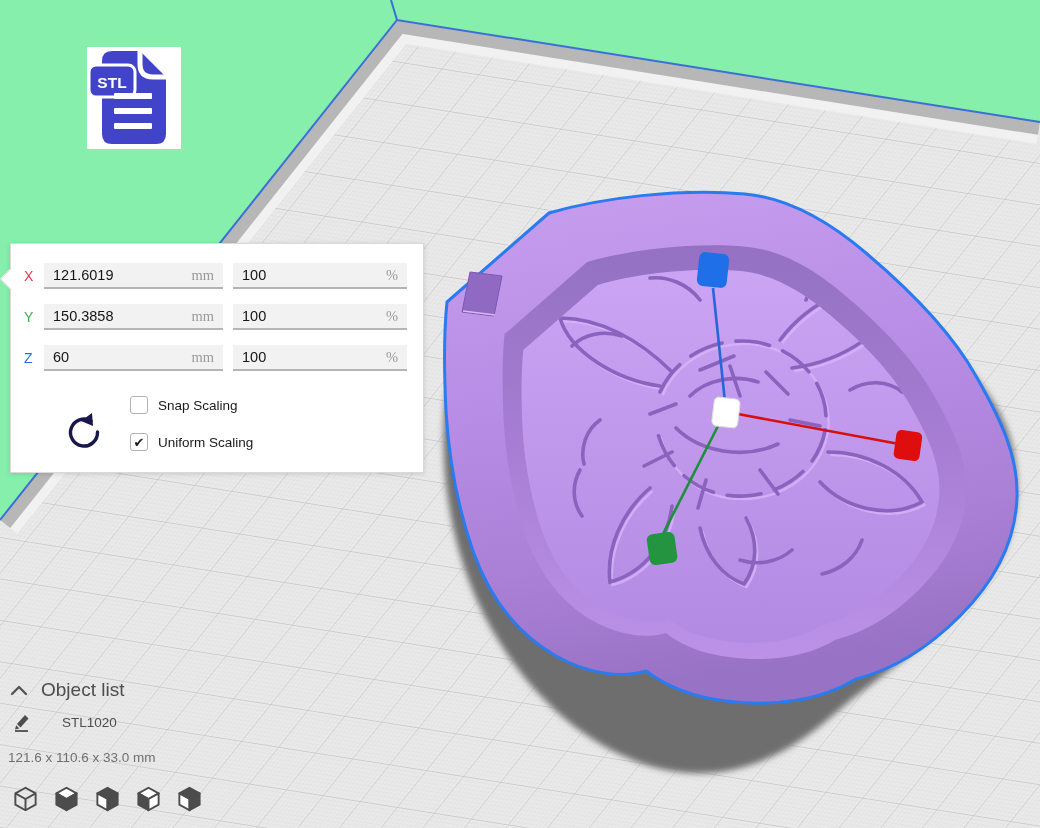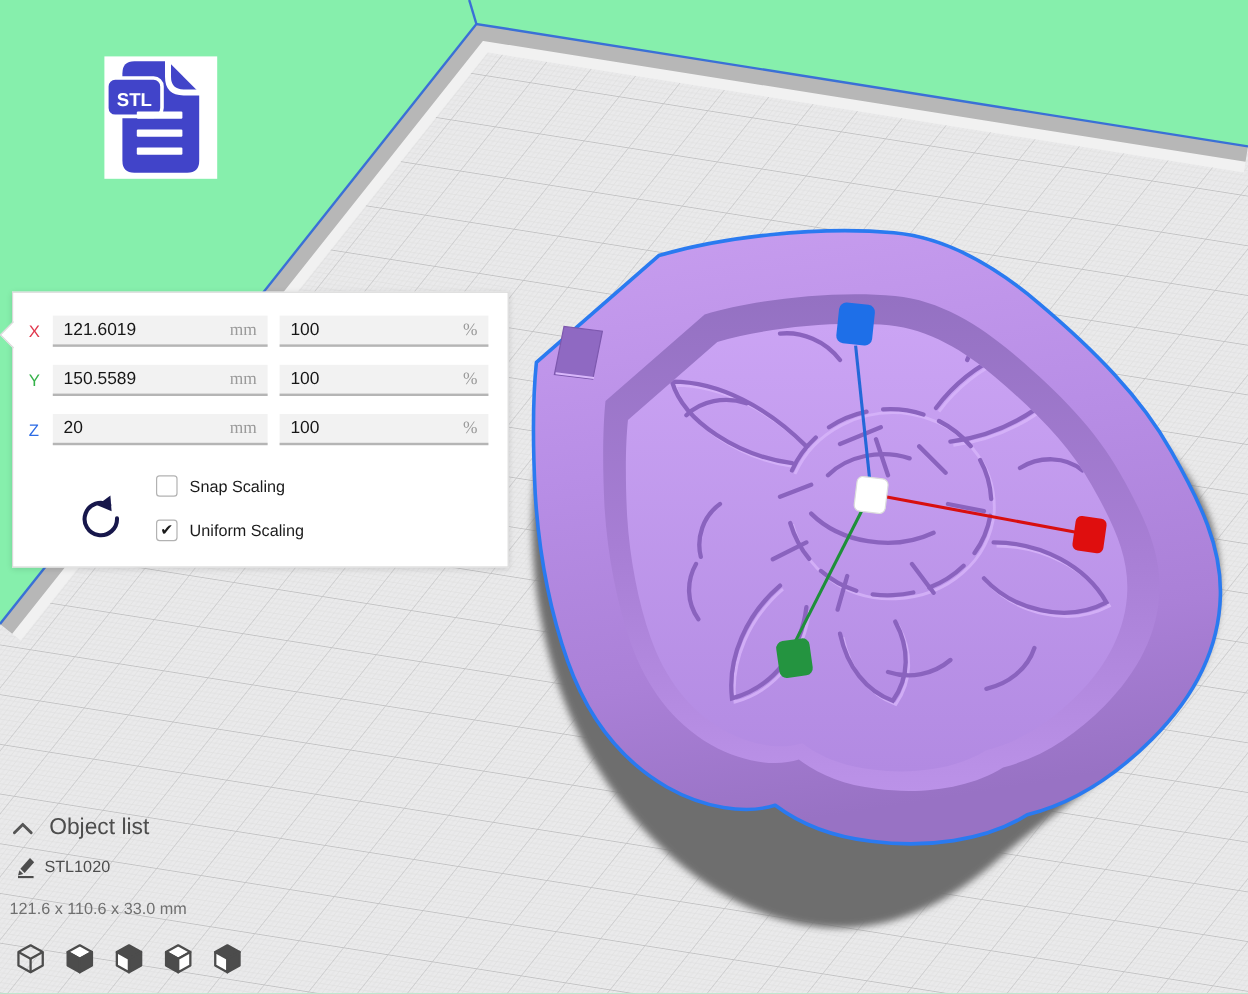--- a/index.html
+++ b/index.html
@@ -31,21 +31,21 @@
   .check-row.snap{margin-top:24px;}
   .check-row.uniform{margin-top:19px;}
   .checkbox{width:18px;height:18px;border:1px solid #b2b2b2;border-radius:3px;background:#fff;
             display:flex;align-items:center;justify-content:center;font-size:13px;color:#1a1a1a;box-sizing:border-box;}
   .check-label{margin-left:10px;font-size:13.5px;color:#1a1a1a;}
 
   
   .objlist-header{position:absolute;left:10px;top:679px;display:flex;align-items:center;z-index:10;cursor:pointer;}
   .objlist-header .lbl{margin-left:13px;font-size:19px;color:#4d4d4d;}
   .objlist-item{position:absolute;left:13px;top:712px;display:flex;align-items:center;z-index:10;cursor:pointer;}
-  .objlist-item .lbl{margin-left:5px;font-size:13.5px;color:#4d4d4d;}
+  .objlist-item .lbl{margin-left:30px;font-size:13.5px;color:#4d4d4d;}
   .model-dims{position:absolute;left:8px;top:750px;font-size:13.5px;color:#6f6f6f;z-index:10;}
   .view-toolbar{position:absolute;left:12px;top:785px;display:flex;gap:14px;z-index:10;}
   .view-toolbar .vbtn{width:27px;height:28px;cursor:pointer;}
 </style>
 </head>
 <body>
 
 <div class="stage">
 
   <svg class="scene" width="1040" height="828" viewBox="0 0 1040 828">
@@ -193,33 +193,33 @@
       </div>
       <div class="field percent">
         <span>100</span>
         <span class="unit">%</span>
       </div>
     </div>
 
     <div class="panel-row">
       <span class="axis-label axis-y">Y</span>
       <div class="field value">
-        <span>150.5589</span>
+        <span>150.3858</span>
         <span class="unit">mm</span>
       </div>
       <div class="field percent">
         <span>100</span>
         <span class="unit">%</span>
       </div>
     </div>
 
     <div class="panel-row">
       <span class="axis-label axis-z">Z</span>
       <div class="field value">
-        <span>20</span>
+        <span>60</span>
         <span class="unit">mm</span>
       </div>
       <div class="field percent">
         <span>100</span>
         <span class="unit">%</span>
       </div>
     </div>
 
     <div class="reset-btn">
       <svg width="40" height="40" viewBox="0 0 40 40">

